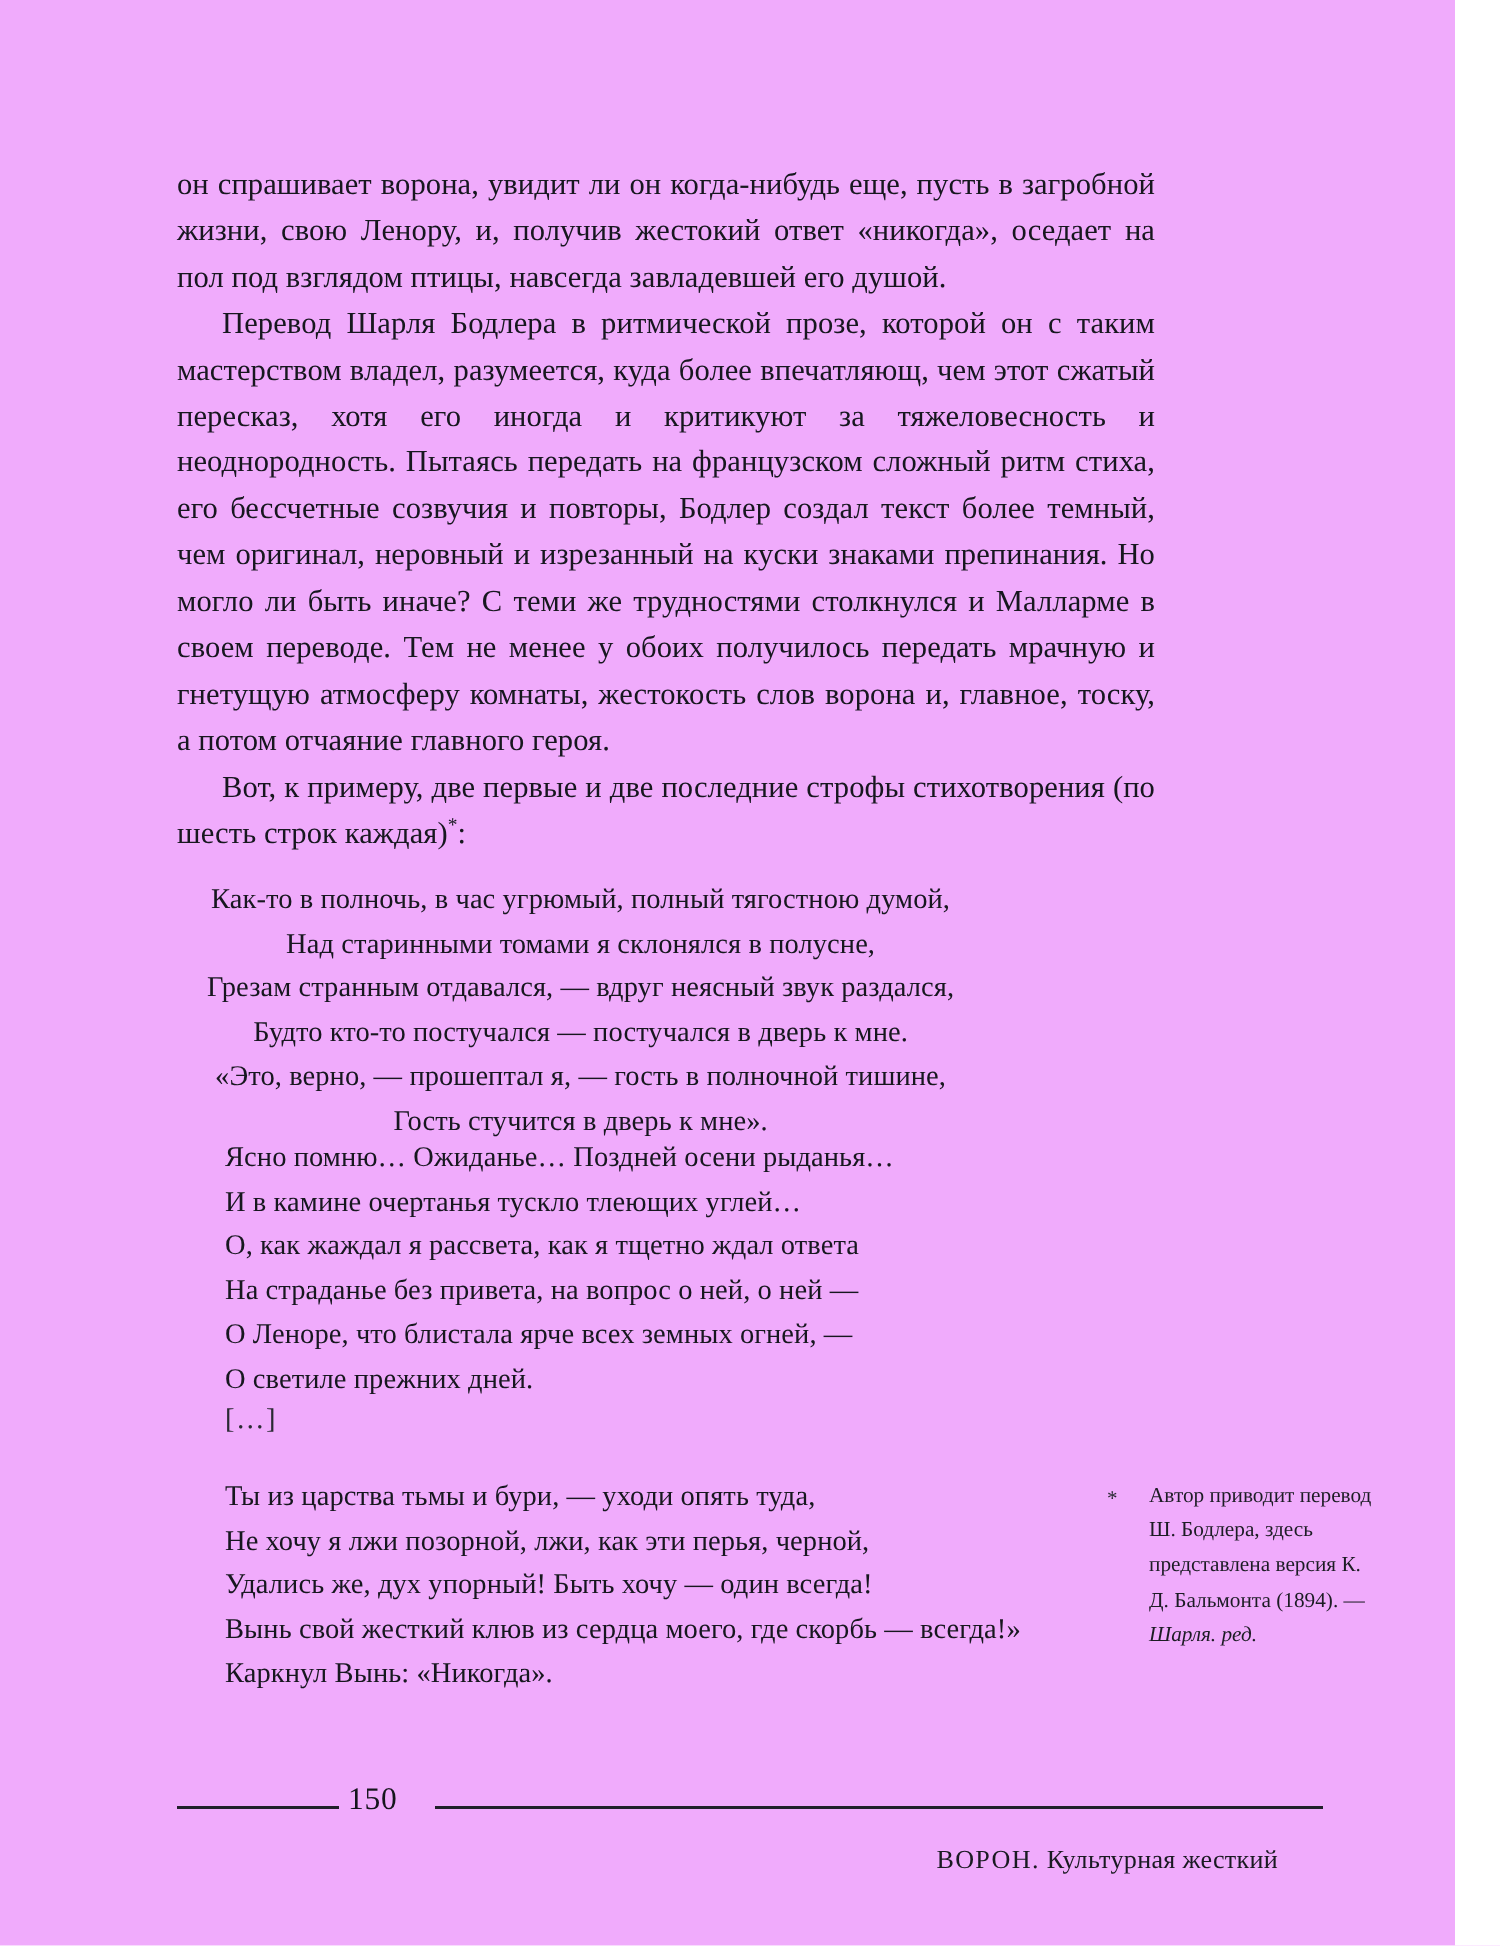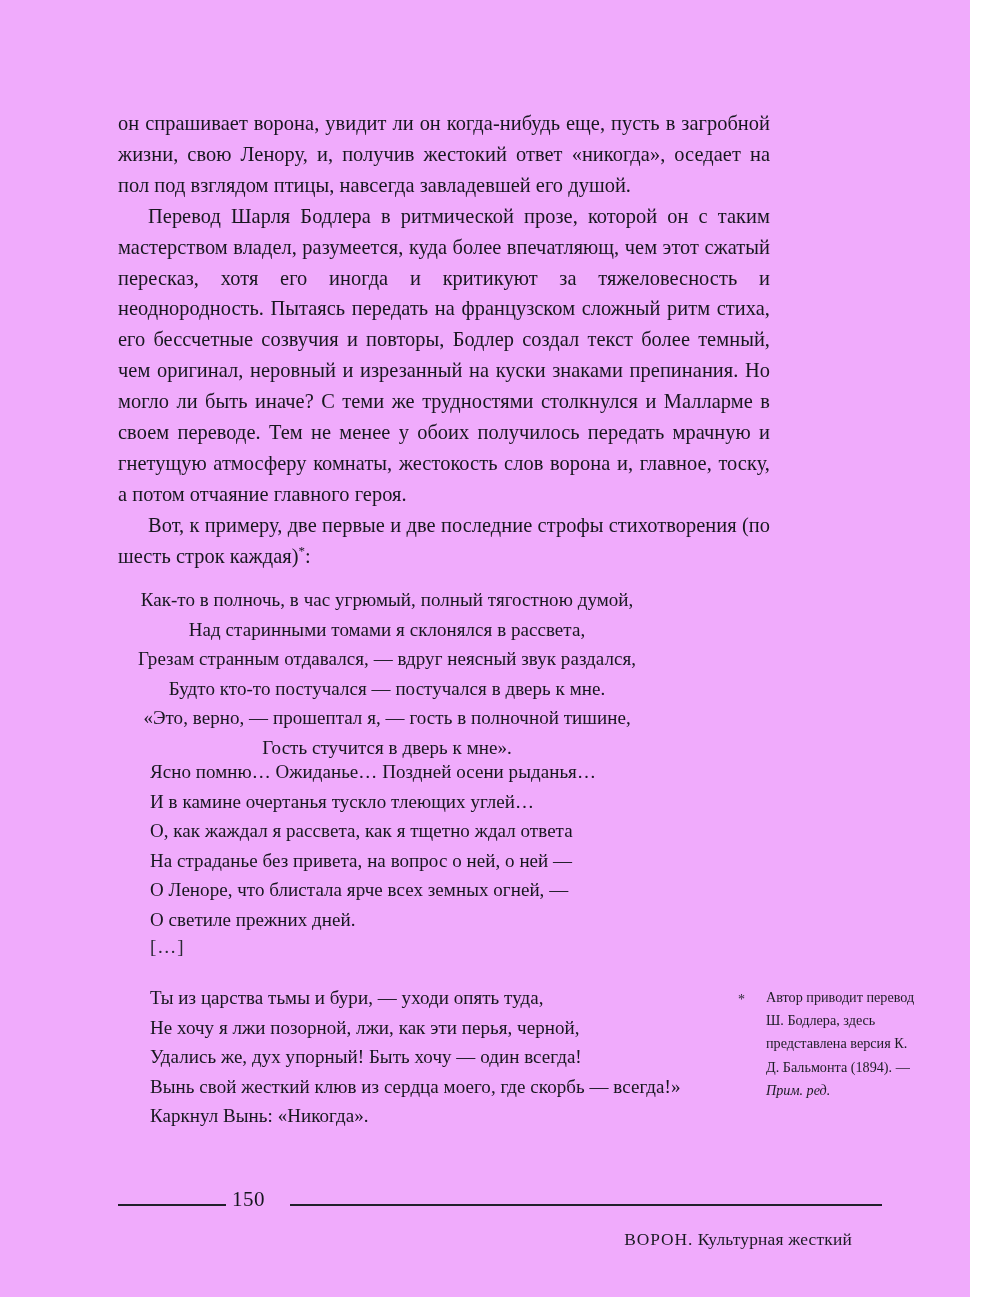--- a/index.html
+++ b/index.html
@@ -139,21 +139,21 @@
 <div class="page">
 
   <div class="body-col">
     <p class="para">он спрашивает ворона, увидит ли он когда-нибудь еще, пусть в загробной жизни, свою Ленору, и, получив жестокий ответ «никогда», оседает на пол под взглядом птицы, навсегда завладевшей его душой.</p>
     <p class="para indent">Перевод Шарля Бодлера в ритмической прозе, которой он с таким мастерством владел, разумеется, куда более впечатляющ, чем этот сжатый пересказ, хотя его иногда и критикуют за тяжеловесность и неоднородность. Пытаясь передать на французском сложный ритм стиха, его бессчетные созвучия и повторы, Бодлер создал текст более темный, чем оригинал, неровный и изрезанный на куски знаками препинания. Но могло ли быть иначе? С теми же трудностями столкнулся и Малларме в своем переводе. Тем не менее у обоих получилось передать мрачную и гнетущую атмосферу комнаты, жестокость слов ворона и, главное, тоску, а потом отчаяние главного героя.</p>
     <p class="para indent"><span>Вот, к примеру, две первые и две последние строфы стихотворения (по шесть строк каждая)</span><span class="fnref">*</span><span>:</span></p>
   </div>
 
   <div class="verse stanza-1">
     <span class="vline">Как-то в полночь, в час угрюмый, полный тягостною думой,</span>
-    <span class="vline">Над старинными томами я склонялся в рассвета,</span>
+    <span class="vline">Над старинными томами я склонялся в полусне,</span>
     <span class="vline">Грезам странным отдавался, — вдруг неясный звук раздался,</span>
     <span class="vline">Будто кто-то постучался — постучался в дверь к мне.</span>
     <span class="vline">«Это, верно, — прошептал я, — гость в полночной тишине,</span>
     <span class="vline">Гость стучится в дверь к мне».</span>
   </div>
 
   <div class="verse stanza-2">
     <span class="vline">Ясно помню… Ожиданье… Поздней осени рыданья…</span>
     <span class="vline">И в камине очертанья тускло тлеющих углей…</span>
     <span class="vline">О, как жаждал я рассвета, как я тщетно ждал ответа</span>
@@ -167,21 +167,21 @@
   <div class="verse stanza-3">
     <span class="vline">Ты из царства тьмы и бури, — уходи опять туда,</span>
     <span class="vline">Не хочу я лжи позорной, лжи, как эти перья, черной,</span>
     <span class="vline">Удались же, дух упорный! Быть хочу — один всегда!</span>
     <span class="vline">Вынь свой жесткий клюв из сердца моего, где скорбь — всегда!»</span>
     <span class="vline">Каркнул Вынь: «Никогда».</span>
   </div>
 
   <div class="footnote">
     <span class="fn-star">*</span>
-    <span class="fn-text"><span>Автор приводит перевод Ш. Бодлера, здесь представлена версия К. Д. Бальмонта (1894). — </span><span class="fn-src">Прим. ред.</span></span>
+    <span class="fn-text"><span>Автор приводит перевод Ш. Бодлера, здесь представлена версия К. Д. Бальмонта (1894). — </span><span class="fn-src">Шарля. ред.</span></span>
   </div>
 
   <div class="footer-rule-left"></div>
   <div class="page-number">150</div>
   <div class="footer-rule-right"></div>
   <div class="running-title"><span class="rt-caps">ВОРОН.</span> <span class="rt-rest">Культурная жесткий</span></div>
 
 </div>
 
 </body></html>

